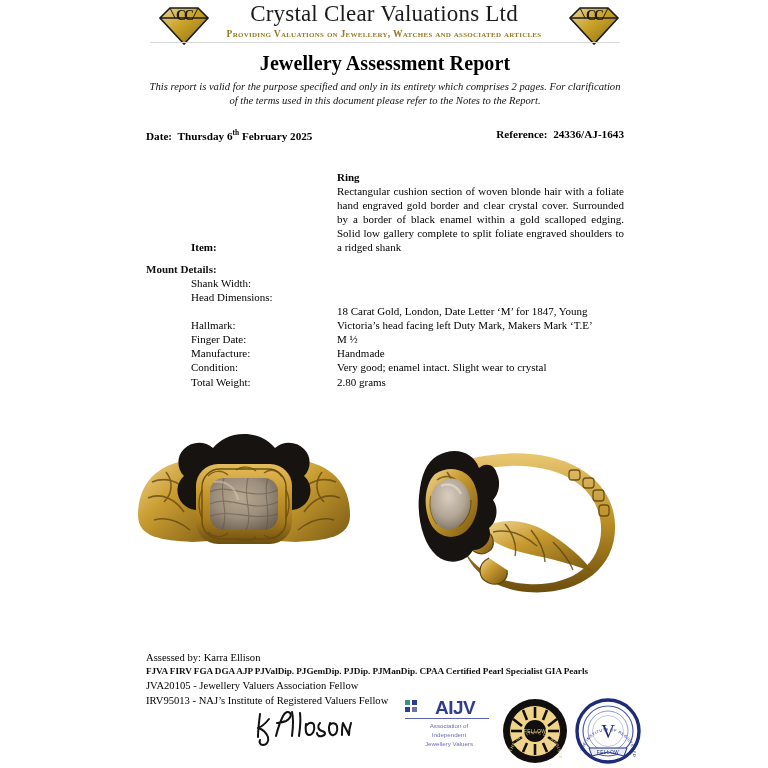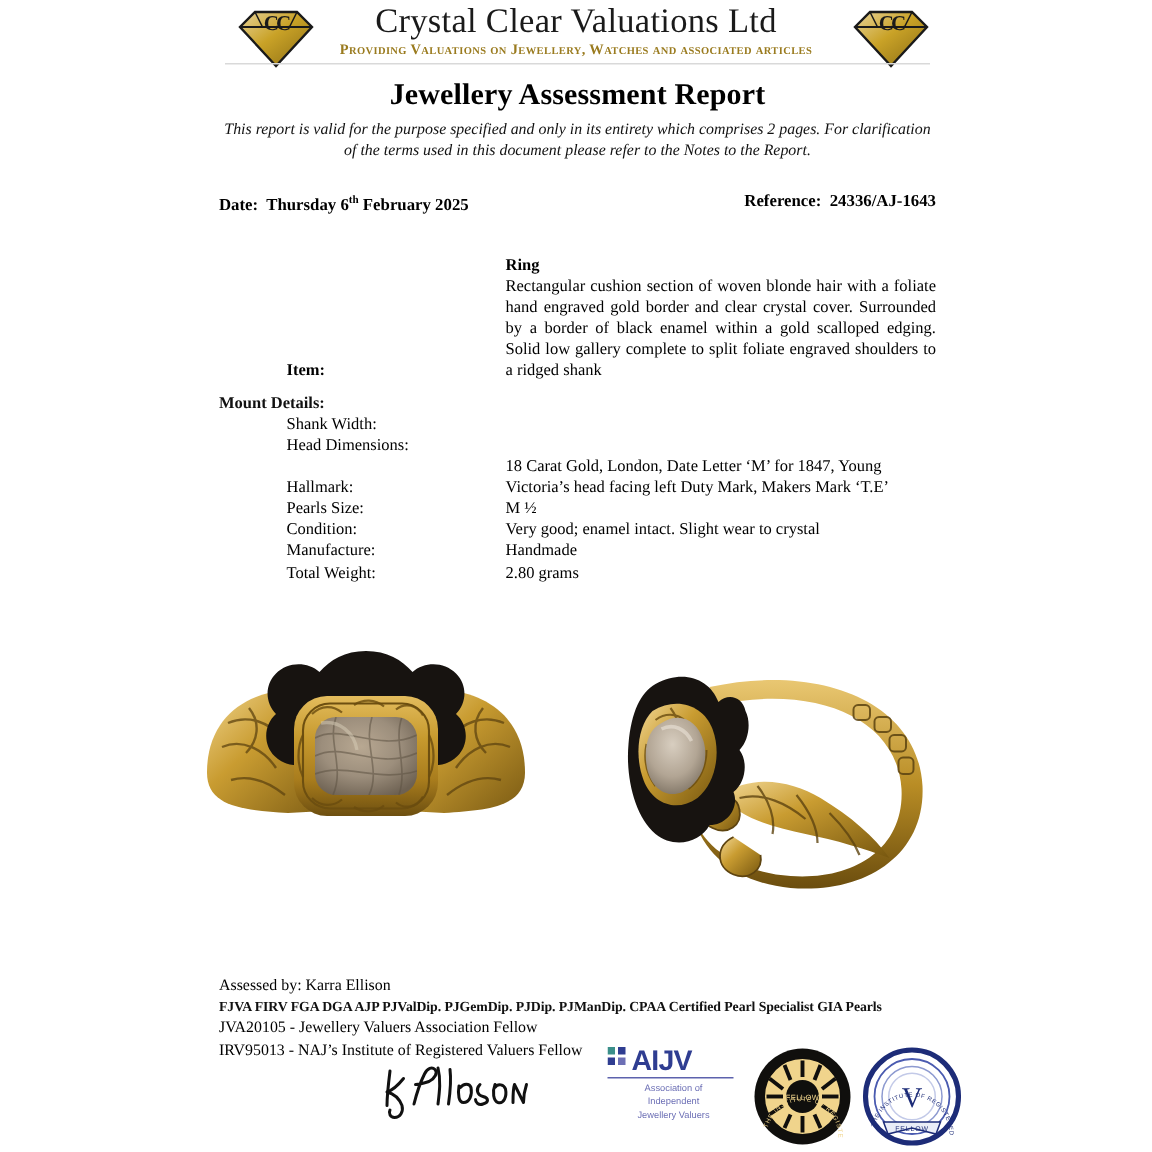--- a/index.html
+++ b/index.html
@@ -191,30 +191,30 @@
       <div class="lbl">Shank Width:</div>
     </div>
     <div class="row">
       <div class="lbl">Head Dimensions:</div>
     </div>
     <div class="row">
       <div class="lbl">Hallmark:</div>
       <div class="val">18 Carat Gold,  London, Date Letter ‘M’ for 1847, Young Victoria’s head facing left Duty Mark, Makers Mark ‘T.E’</div>
     </div>
     <div class="row">
-      <div class="lbl">Pearls Size:</div>
+      <div class="lbl">Finger Date:</div>
       <div class="val">M ½</div>
+    </div>
+    <div class="row">
+      <div class="lbl">Manufacture:</div>
+      <div class="val">Handmade</div>
     </div>
     <div class="row">
       <div class="lbl">Condition:</div>
       <div class="val">Very good; enamel intact.  Slight wear to crystal</div>
-    </div>
-    <div class="row">
-      <div class="lbl">Manufacture:</div>
-      <div class="val">Handmade</div>
     </div>
     <div class="row">
       <div class="lbl">Total Weight:</div>
       <div class="val">2.80 grams</div>
     </div>
   </div>
 
   <div class="photos">
 
     <div class="photo photo-a">
@@ -373,21 +373,21 @@
         <path d="M68,17 C65,20 66,24 70,25 C74,26 74,29 70,30 C67,31 65,29 65,27"></path>
         <path d="M78,17 C76,22 77,28 80,29 C84,30 86,25 85,20 C84,17 80,16 78,19"></path>
         <path d="M90,29 C90,24 90,20 91,17 C93,21 95,25 97,29 C97,24 98,20 99,17"></path>
       </g>
     </svg>
   </div>
 
   <div class="badges">
 
     <div class="badge badge-aijv">
-      <div style="display:flex;align-items:flex-start;gap:3px;">
+      <div style="display:flex;align-items:center;gap:17px;">
         <svg width="13" height="15" viewBox="0 0 13 15">
           <rect x="0" y="0" width="5" height="5" fill="#3b8f8a"></rect>
           <rect x="7" y="0" width="5" height="5" fill="#2f3d91"></rect>
           <rect x="0" y="7" width="5" height="5" fill="#2f3d91"></rect>
           <rect x="7" y="7" width="5" height="5" fill="#6c6fb5"></rect>
         </svg>
         <div class="aijv-title">AIJV</div>
       </div>
       <div class="aijv-rule"></div>
       <div class="aijv-sub">

